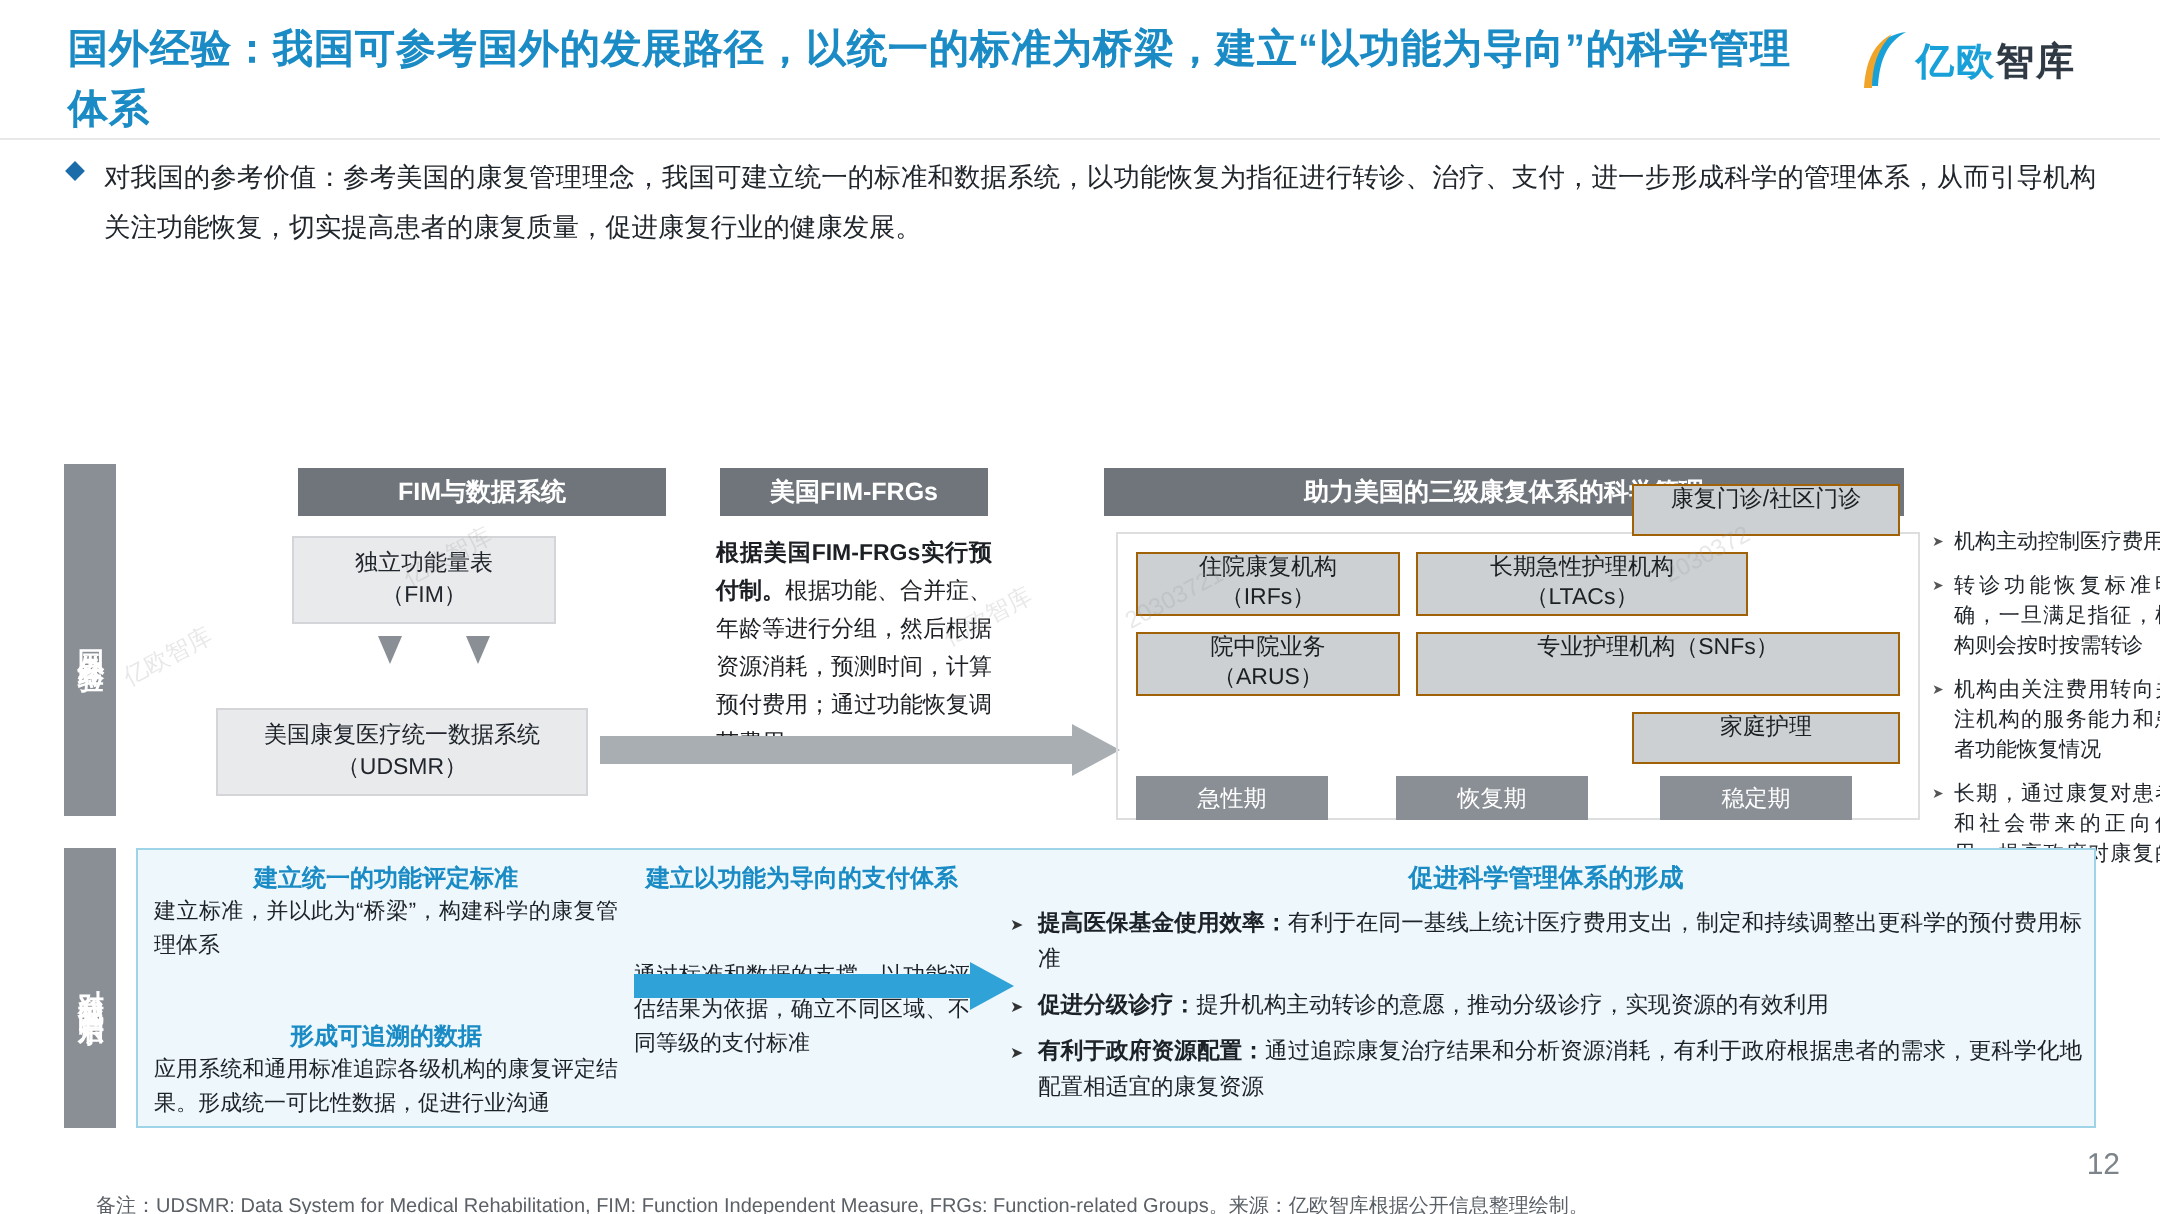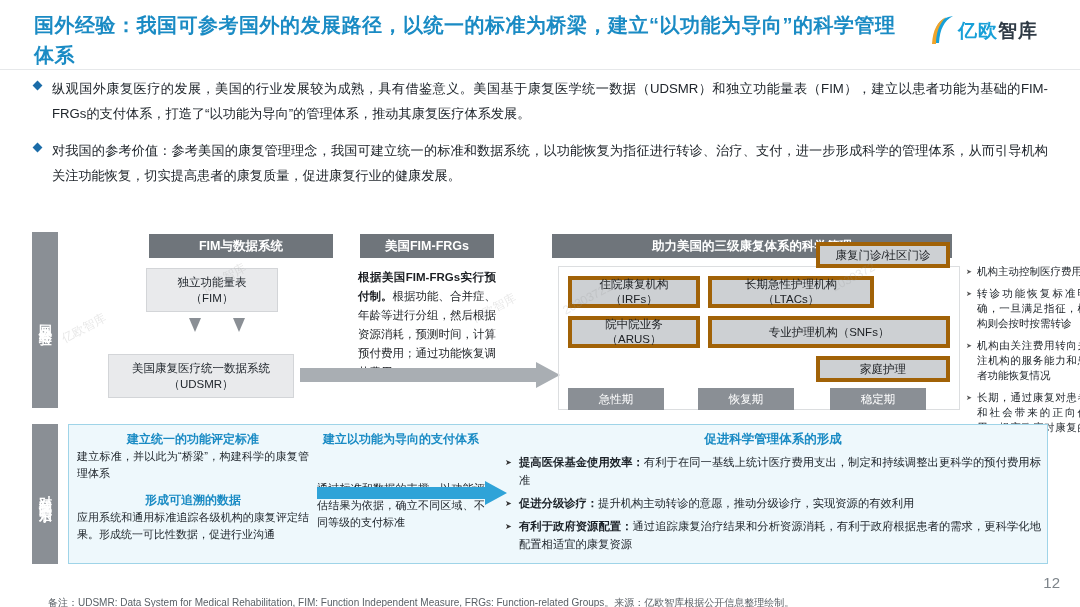--- a/index.html
+++ b/index.html
@@ -93,22 +93,22 @@
     font-size: 11.5px; line-height: 19px; color: #1c1f23; text-align: justify;
   }
   .frgs-text b { font-weight: bold; }
 
   .big-arrow {
     position: absolute; left: 232px; top: 134px; width: 260px; height: 26px;
   }
 
   
   .rbox {
-    position: absolute; background: #d8dadd; border: 4px solid #a16207;
-    display: flex; align-items: center; justify-content: center;
+    position: absolute; background: #d8dadd; border: 1px solid #a16207;
+    display: flex; justify-content: center;
     font-size: 11.5px; color: #1c1f23; text-align: center; line-height: 15px;
   }
   #rb-irf   { left: 500px; top: 48px; width: 132px; height: 32px; background:#cdd0d3; }
   #rb-arus  { left: 500px; top: 88px; width: 132px; height: 32px; background:#cdd0d3; }
   #rb-ltac  { left: 640px; top: 48px; width: 166px; height: 32px; background:#cdd0d3; }
   #rb-snf   { left: 640px; top: 88px; width: 242px; height: 32px; background:#cdd0d3; }
   #rb-clinic{ left: 748px; top: 14px; width: 134px; height: 26px; background:#cdd0d3; }
   #rb-home  { left: 748px; top: 128px; width: 134px; height: 26px; background:#cdd0d3; }
 
   .phase {
@@ -187,24 +187,20 @@
     <div class="brand">
       <span>亿欧</span><span class="dark">智库</span>
     </div>
   </div>
 </div>
 <div class="hr-top"></div>
 
 <div class="bullets">
   <div class="bullet">
     <span class="dia"></span>
-    <div class="txt">纵观国外康复医疗的发展，美国的行业发展较为成熟，具有借鉴意义。美国基于康复医学统一数据（UDSMR）和独立功能量表（FIM），建立以患者功能为基础的FIM-FRGs的支付体系，打造了“以功能为导向”的管理体系，推动其康复医疗体系发展。</div>
-  </div>
-  <div class="bullet">
-    <span class="dia"></span>
     <div class="txt">对我国的参考价值：参考美国的康复管理理念，我国可建立统一的标准和数据系统，以功能恢复为指征进行转诊、治疗、支付，进一步形成科学的管理体系，从而引导机构关注功能恢复，切实提高患者的康复质量，促进康复行业的健康发展。</div>
   </div>
 </div>
 
 <div class="diagram">
 
   <div class="vlabel" id="vlabel-1">国外经验</div>
   <div class="vlabel" id="vlabel-2">对我国的启示</div>
 
   <div class="panel-up">
@@ -263,21 +259,21 @@
       <div class="li">转诊功能恢复标准明确，一旦满足指征，机构则会按时按需转诊</div>
       <div class="li">机构由关注费用转向关注机构的服务能力和患者功能恢复情况</div>
       <div class="li">长期，通过康复对患者和社会带来的正向作用，提高政府对康复的重视</div>
     </div>
   </div>
 
   <div class="panel-low">
     <div class="lp-left">
       <div class="lp-hdr">建立统一的功能评定标准</div>
       <div class="lp-body">建立标准，并以此为“桥梁”，构建科学的康复管理体系</div>
-      <div class="lp-hdr" style="margin-top:10px">形成可追溯的数据</div>
+      <div class="lp-hdr" style="margin-top:28px">形成可追溯的数据</div>
       <div class="lp-body">应用系统和通用标准追踪各级机构的康复评定结果。形成统一可比性数据，促进行业沟通</div>
     </div>
 
     <div class="lp-mid">
       <div class="lp-hdr">建立以功能为导向的支付体系</div>
       <div class="lp-body" style="margin-top:32px">通过标准和数据的支撑，以功能评估结果为依据，确立不同区域、不同等级的支付标准</div>
     </div>
 
     <svg class="mid-arrow" viewBox="0 0 190 24">
       <polygon points="0,6 168,6 168,0 190,12 168,24 168,18 0,18" fill="#2fa3d8"></polygon>

